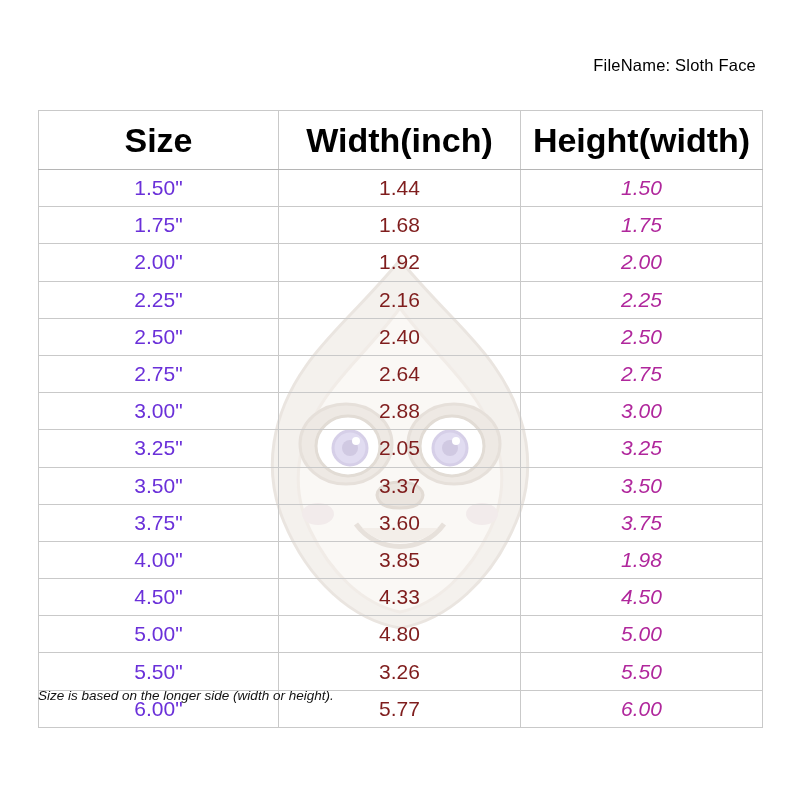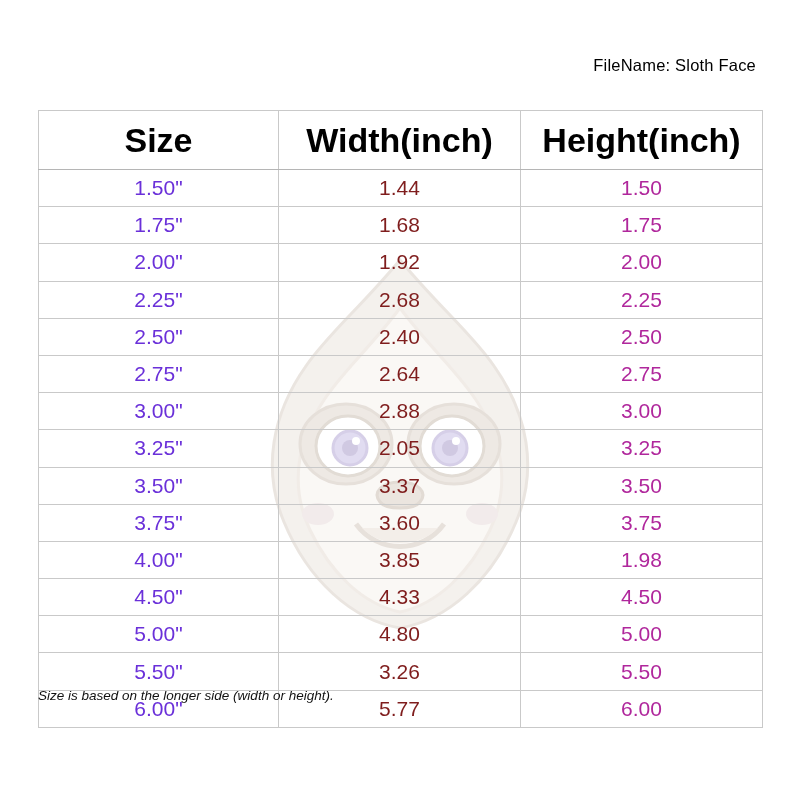--- a/index.html
+++ b/index.html
@@ -69,21 +69,21 @@
     font-size: 21px;
     font-weight: normal;
   }
 
   col.c-size { width: 240px; }
   col.c-width { width: 242px; }
   col.c-height { width: 242px; }
 
   td.size-cell { color: #6a30d9; }
   td.width-cell { color: #7f1d1d; }
-  td.height-cell { color: #b0279c; }
+  td.height-cell { color: #b0279c; font-style: italic; }
 
   .footnote {
     position: absolute;
     left: 38px;
     top: 688px;
     font-size: 13.5px;
     color: #111111;
     font-style: italic;
   }
 
@@ -143,42 +143,42 @@
     <table class="size-table">
       <colgroup>
         <col class="c-size">
         <col class="c-width">
         <col class="c-height">
       </colgroup>
       <thead>
         <tr>
           <th>Size</th>
           <th>Width(inch)</th>
-          <th>Height(inch)</th>
+          <th>Height(width)</th>
         </tr>
       </thead>
       <tbody>
         <tr>
           <td class="size-cell">1.50"</td>
           <td class="width-cell">1.44</td>
           <td class="height-cell">1.50</td>
         </tr>
         <tr>
           <td class="size-cell">1.75"</td>
           <td class="width-cell">1.68</td>
           <td class="height-cell">1.75</td>
         </tr>
         <tr>
           <td class="size-cell">2.00"</td>
           <td class="width-cell">1.92</td>
           <td class="height-cell">2.00</td>
         </tr>
         <tr>
           <td class="size-cell">2.25"</td>
-          <td class="width-cell">2.68</td>
+          <td class="width-cell">2.16</td>
           <td class="height-cell">2.25</td>
         </tr>
         <tr>
           <td class="size-cell">2.50"</td>
           <td class="width-cell">2.40</td>
           <td class="height-cell">2.50</td>
         </tr>
         <tr>
           <td class="size-cell">2.75"</td>
           <td class="width-cell">2.64</td>

